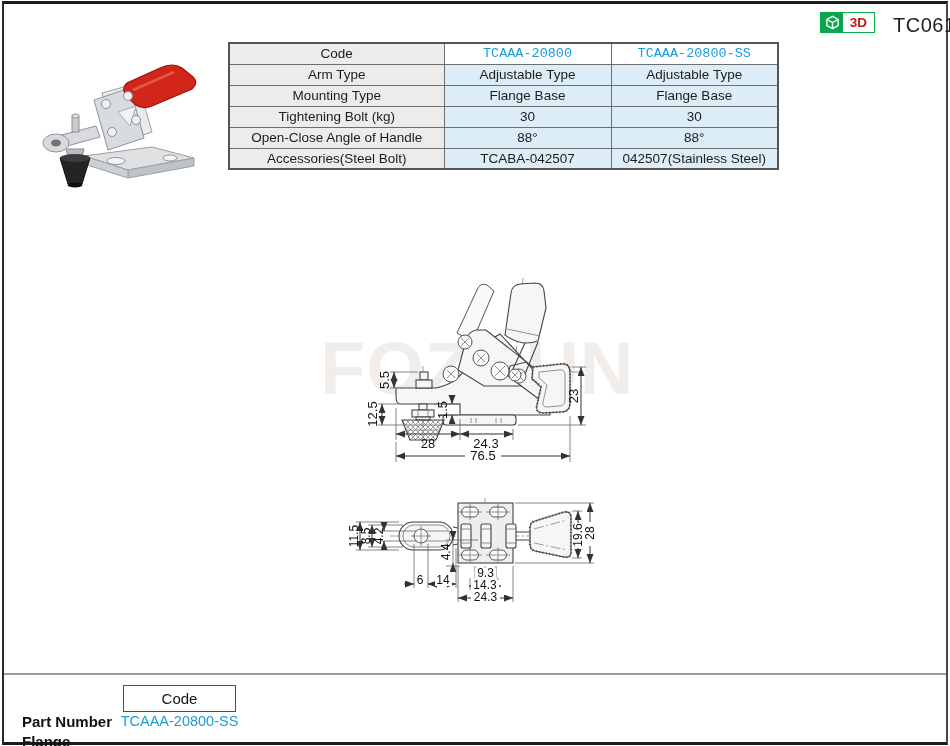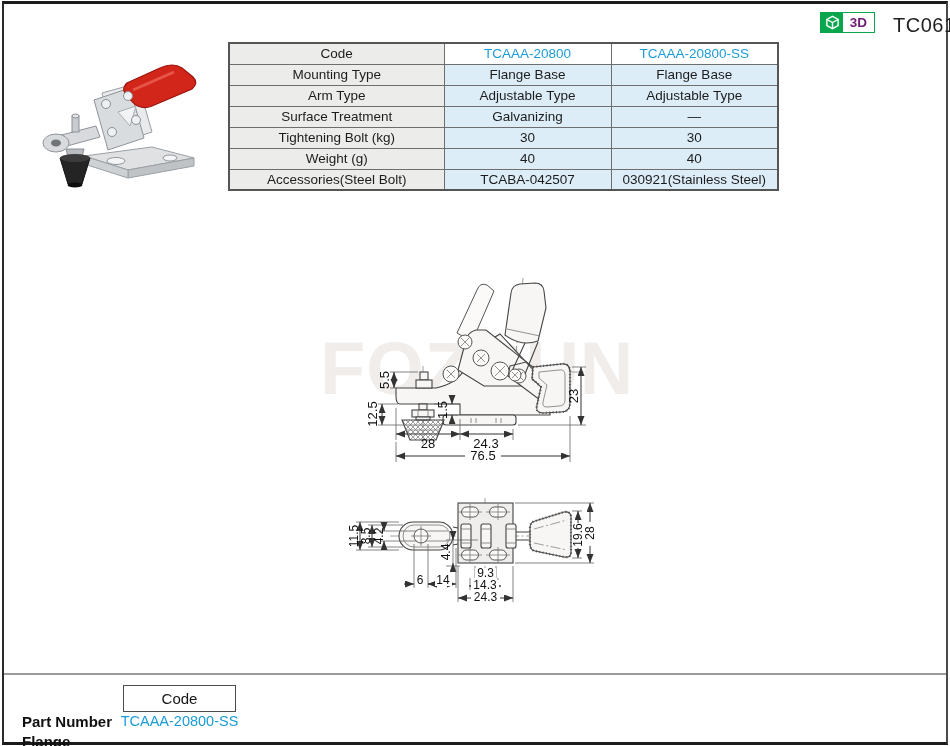--- a/index.html
+++ b/index.html
@@ -8,32 +8,32 @@
   .page { position:relative; width:950px; height:746px; background:#fff; overflow:hidden; }
   .frame { position:absolute; left:2px; top:1px; right:2px; bottom:1px;
            border-top:3px solid #1b1b1b; border-bottom:3px solid #1b1b1b;
            border-left:2px solid #2a2a2a; border-right:2px solid #4a4a4a; pointer-events:none; }
 
   
   .badge-3d { position:absolute; left:820px; top:12px; display:flex; height:21px;
               border:1.5px solid #0aa64e; background:#fff; cursor:pointer; }
   .badge-3d .cube-box { width:22px; background:#0aa64e; display:flex; align-items:center; justify-content:center; }
   .badge-3d .txt-box { width:31px; display:flex; align-items:center; justify-content:center;
-                       color:#701a75; font-size:13.5px; font-weight:700; }
+                       color:#b91c1c; font-size:13.5px; font-weight:700; }
   .page-code { position:absolute; left:893px; top:14px; font-size:20px; letter-spacing:0.5px; color:#222; }
 
   
   table.spec { position:absolute; left:228px; top:42px; width:550px; border-collapse:collapse;
                font-size:13.5px; table-layout:fixed; }
   table.spec th, table.spec td { border:1px solid #6e6e6e; height:21px; padding:0 3px;
                text-align:center; font-weight:400; overflow:hidden; white-space:nowrap; }
   table.spec { border:2px solid #555; }
   table.spec th { background:#ececea; width:215px; }
   table.spec td { background:#dcedf8; width:167px; }
-  table.spec tr.code-row td { background:#ffffff; color:#1b9cd8; }
+  table.spec tr.code-row td { background:#ffffff; color:#1b9cd8;font-family:Liberation Mono, monospace; }
 
   
   .watermark { position:absolute; left:320px; top:326px; width:320px; font-size:74px; font-weight:800;
                letter-spacing:1px; color:#f0edea; white-space:nowrap; z-index:0; user-select:none; }
   .svg-abs { position:absolute; z-index:1; }
   .lbl  { font-family:"Liberation Sans",sans-serif; font-size:13px; fill:#111; }
   .lbl2 { font-family:"Liberation Sans",sans-serif; font-size:12px; fill:#111; }
   .dim  { stroke:#333; stroke-width:1; fill:none; }
   .ext  { stroke:#666; stroke-width:0.8; fill:none; }
   .cl   { stroke:#888; stroke-width:0.8; fill:none; stroke-dasharray:10,2.5,2,2.5; }
@@ -111,48 +111,43 @@
   </svg>
 
   <table class="spec">
     <tbody>
       <tr class="code-row">
         <th>Code</th>
         <td>TCAAA-20800</td>
         <td>TCAAA-20800-SS</td>
       </tr>
       <tr>
+        <th>Arm Type</th>
+        <td>Adjustable Type</td>
+        <td>Adjustable Type</td>
+      </tr>
+      <tr>
         <th>Mounting Type</th>
         <td>Flange Base</td>
         <td>Flange Base</td>
       </tr>
       <tr>
-        <th>Arm Type</th>
-        <td>Adjustable Type</td>
-        <td>Adjustable Type</td>
-      </tr>
-      <tr>
-        <th>Surface Treatment</th>
-        <td>Galvanizing</td>
-        <td>—</td>
-      </tr>
-      <tr>
         <th>Tightening Bolt (kg)</th>
         <td>30</td>
         <td>30</td>
       </tr>
       <tr>
-        <th>Weight (g)</th>
-        <td>40</td>
-        <td>40</td>
+        <th>Open-Close Angle of Handle</th>
+        <td>88°</td>
+        <td>88°</td>
       </tr>
       <tr>
         <th>Accessories(Steel Bolt)</th>
         <td>TCABA-042507</td>
-        <td>030921(Stainless Steel)</td>
+        <td>042507(Stainless Steel)</td>
       </tr>
     </tbody>
   </table>
 
   <div class="watermark">FOZRUN</div>
 
   <svg class="svg-abs" style="left:338px; top:272px;" width="345" height="202" viewBox="0 0 345 202">
     <defs>
       <marker id="ars" markerWidth="10" markerHeight="8" refX="9" refY="3.5" orient="auto-start-reverse" markerUnits="userSpaceOnUse">
         <path d="M0,0 L9,3.5 L0,7 Z" fill="#333"></path>

